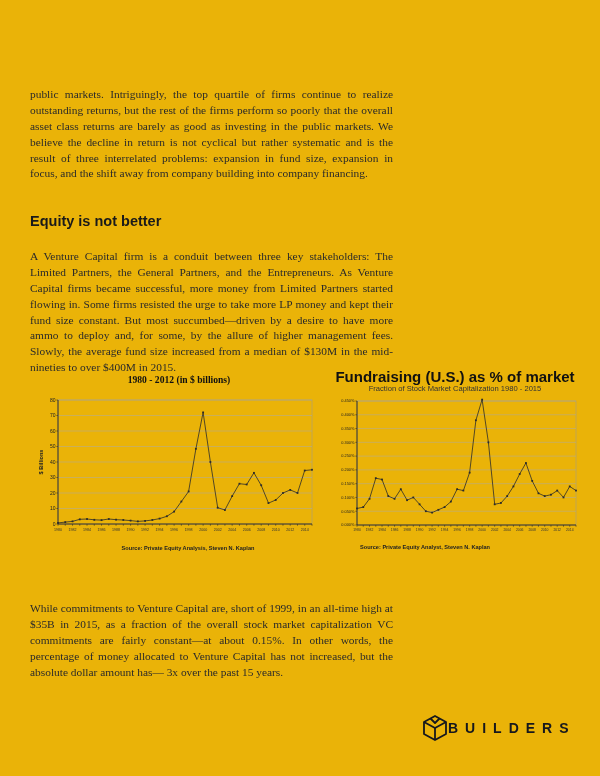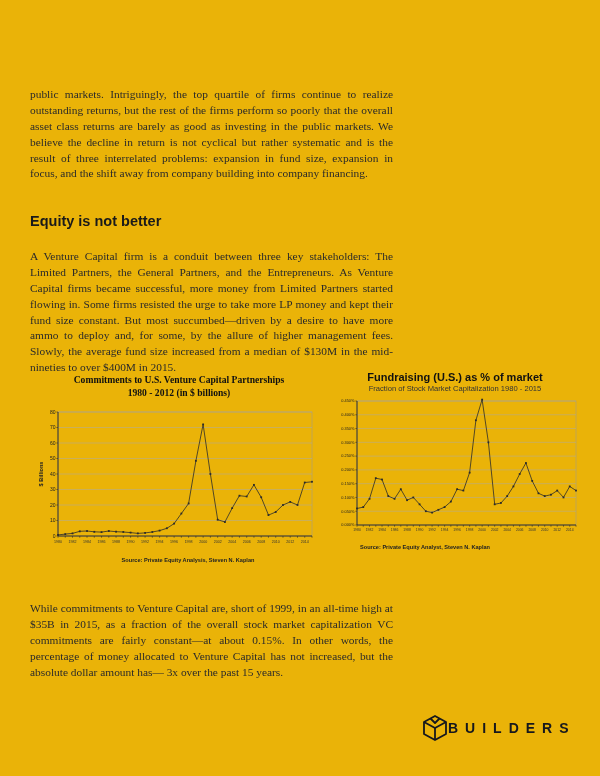--- a/index.html
+++ b/index.html
@@ -14,21 +14,21 @@
   .heading{position:absolute;left:30px;top:201px;
            font-family:"Liberation Sans", sans-serif;font-weight:bold;
            font-size:14.5px;color:#1a1a1a;}
   
   .chart-block{position:absolute;}
   #chart-left{left:38px;top:374px;width:282px;}
   #chart-right{left:330px;top:370px;width:250px;}
   .lc-title{font-family:"Liberation Serif", serif;font-weight:bold;
             font-size:9.6px;text-align:center;color:#111;line-height:12.5px;}
   .rc-title{font-family:"Liberation Sans", sans-serif;font-weight:bold;
-            font-size:11px;text-align:center;color:#111;line-height:14px;}
+            font-size:15px;text-align:center;color:#111;line-height:14px;}
   .rc-sub{font-family:"Liberation Sans", sans-serif;font-size:7.6px;
           text-align:center;color:#333;line-height:9.5px;}
   .svg-holder{display:block;}
   .chart-source{font-family:"Liberation Sans", sans-serif;font-weight:bold;
                 font-size:5.6px;text-align:center;color:#222;margin-top:1px;}
   #chart-left .chart-source{padding-left:18px;}
   #chart-right .chart-source{text-align:left;padding-left:30px;}
   #chart-left .svg-holder{margin-top:7px;}
   #chart-right .svg-holder{margin-top:3px;}
   
@@ -41,21 +41,20 @@
 
 <div class="page">
 
   <p class="body-text" id="para1">public markets. Intriguingly, the top quartile of firms continue to realize outstanding returns, but the rest of the firms perform so poorly that the overall asset class returns are barely as good as investing in the public markets. We believe the decline in return is not cyclical but rather systematic and is the result of three interrelated problems: expansion in fund size, expansion in focus, and the shift away from company building into company financing.</p>
 
   <h2 class="heading">Equity is not better</h2>
 
   <p class="body-text" id="para2">A Venture Capital firm is a conduit between three key stakeholders: The Limited Partners, the General Partners, and the Entrepreneurs. As Venture Capital firms became successful, more money from Limited Partners started flowing in. Some firms resisted the urge to take more LP money and kept their fund size constant. But most succumbed—driven by a desire to have more ammo to deploy and, for some, by the allure of higher management fees. Slowly, the average fund size increased from a median of $130M in the mid-nineties to over $400M in 2015.</p>
 
   <div class="chart-block" id="chart-left">
-    <div class="lc-title">Commitments to U.S. Venture Capital Partnerships</div>
     <div class="lc-title">1980 - 2012 (in $ billions)</div>
     <div class="svg-holder" id="svg-left"><svg width="282" height="146" viewBox="0 0 282 146">
           <rect x="20" y="6" width="254" height="124" fill="none" stroke="#999" stroke-width="0.5"></rect>
           <text x="17.5" y="131.75" text-anchor="end" font-family="Liberation Sans, sans-serif" font-size="5" fill="#222">0</text>
           <line x1="18.3" y1="130" x2="20" y2="130" stroke="#222" stroke-width="0.5"></line>
           <line x1="20" y1="114.5" x2="274" y2="114.5" stroke="#aaaaaa" stroke-width="0.5"></line>
           <text x="17.5" y="116.25" text-anchor="end" font-family="Liberation Sans, sans-serif" font-size="5" fill="#222">10</text>
           <line x1="18.3" y1="114.5" x2="20" y2="114.5" stroke="#222" stroke-width="0.5"></line>
           <line x1="20" y1="99" x2="274" y2="99" stroke="#aaaaaa" stroke-width="0.5"></line>
           <text x="17.5" y="100.75" text-anchor="end" font-family="Liberation Sans, sans-serif" font-size="5" fill="#222">20</text>

